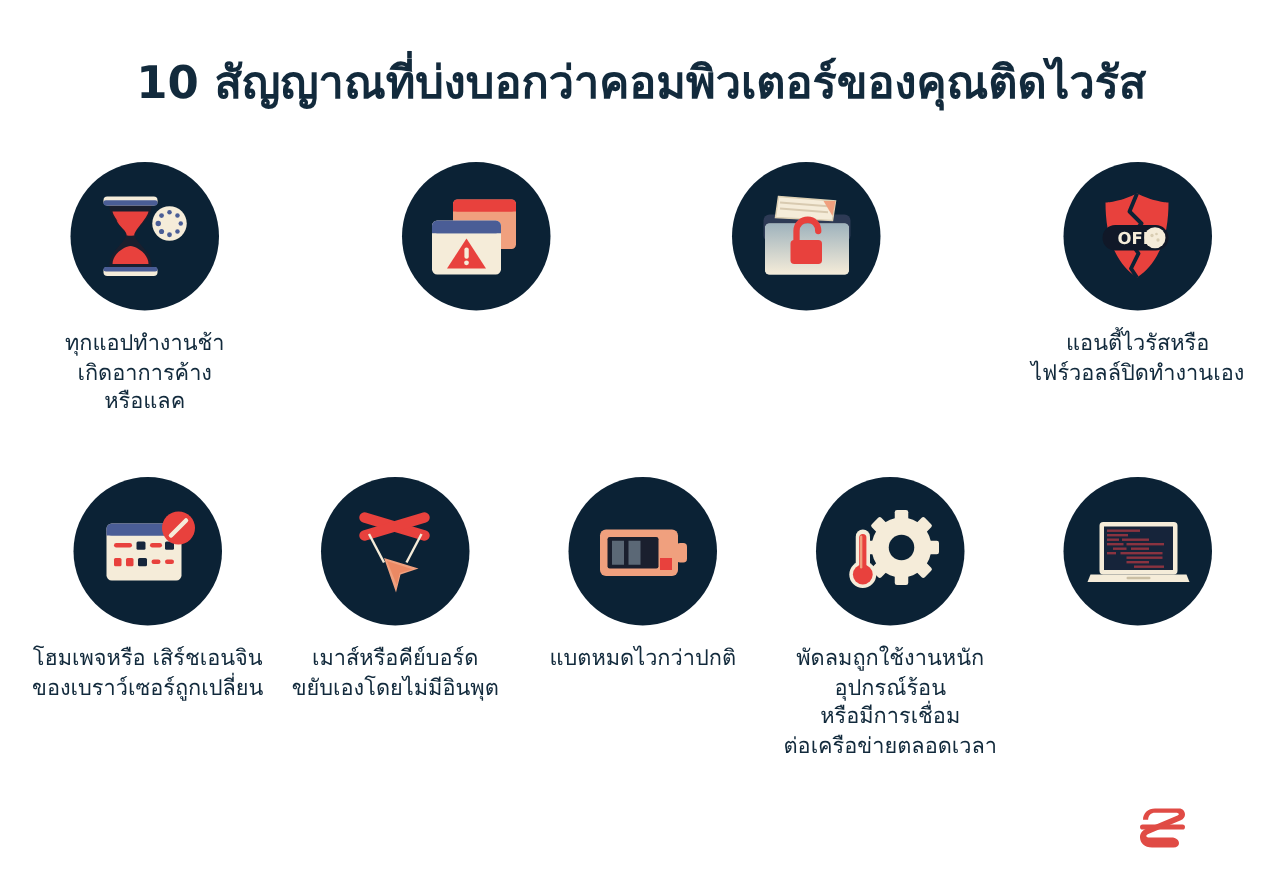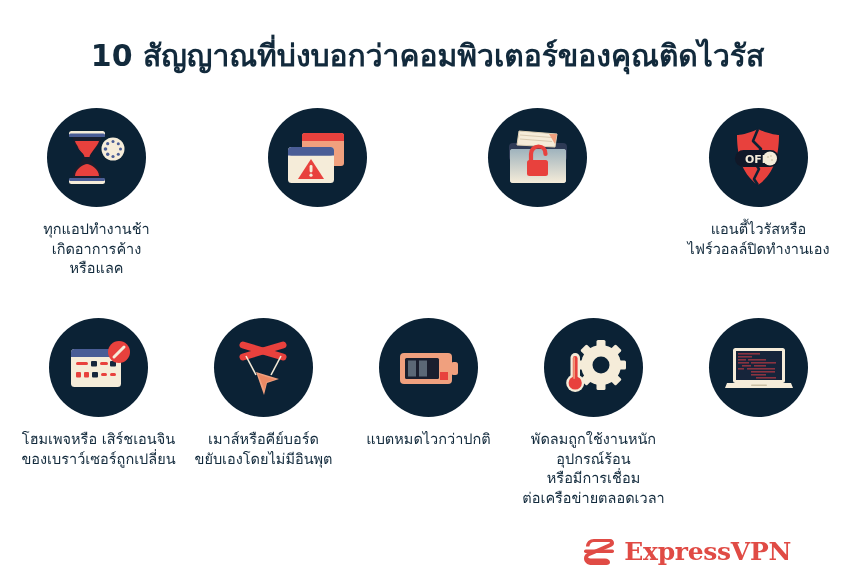--- a/index.html
+++ b/index.html
@@ -333,16 +333,15 @@
   </div>
 
   <div class="logo">
     <svg class="logo-mark" width="32" height="30" viewBox="0 0 32 30">
       <path d="M3 10.5 C3 6 6.5 3 11 3 L27 3 C29.5 3 31 4.8 31 7 C31 8.6 30 10 28.2 10.8 L6.5 20
                C5.2 20.6 4.8 21.4 5.6 22 C6 22.3 6.8 22.4 7.6 22.4 L22 22.4 C25 22.4 27 24.2 27 26.2
                C27 28 25.6 29 23.4 29 L9 29 C4 29 1 26 1 22.2 C1 19.6 2.6 17.6 5.4 16.4 L26 7.6
                C27 7.2 27.2 6.5 26.4 6.1 C26 5.9 25.4 5.9 24.6 5.9 L11 5.9 C8.4 5.9 6.6 7.6 6.4 10.5 Z" fill="#e04b45"></path>
       <rect x="1" y="13.6" width="30" height="3.4" rx="1.7" fill="#e04b45"></rect>
     </svg>
-    <div class="logo-text">ExpressVPN</div>
   </div>
 
 </div>
 
 </body></html>

